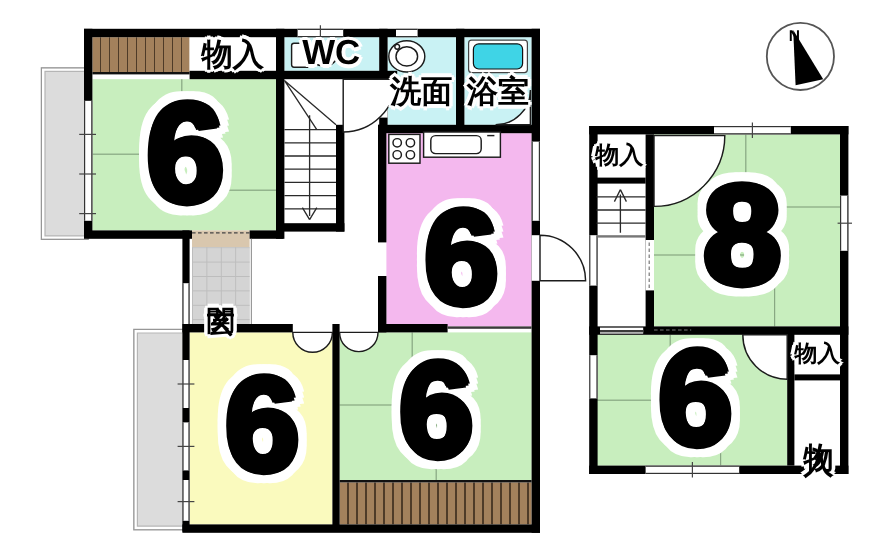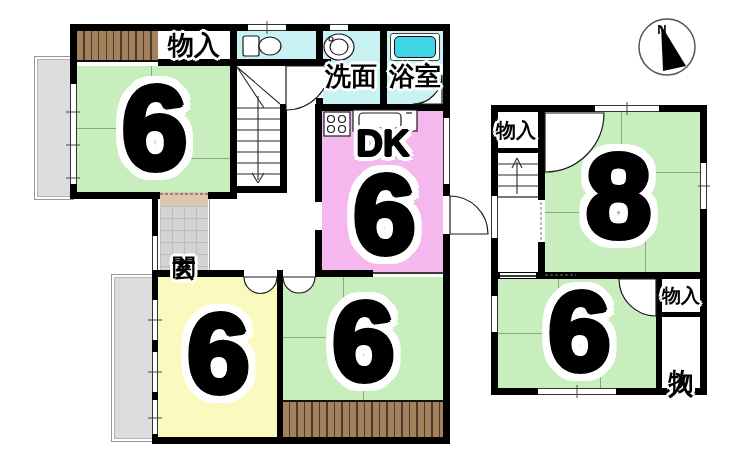--- a/index.html
+++ b/index.html
@@ -187,23 +187,23 @@
     </g>
     <g>
       <circle cx="667" cy="47" r="28" fill="#fff" stroke="#555" stroke-width="1.5"></circle>
       <polygon points="661,25 686,66 663,71" fill="#000"></polygon>
       <text x="662" y="34" font-size="13" font-weight="bold" fill="#000" text-anchor="middle">N</text>
     </g>
   </svg>
 
   <div class="lbl big" style="left:153px;top:128px;">6</div>
   <div class="lbl sm" style="left:194px;top:45px;font-size:26px;">物入</div>
+  <div class="lbl sm" style="left:276px;top:45px;font-size:29px;">WC</div>
   <div class="lbl sm" style="left:351px;top:76px;font-size:26px;">洗面</div>
   <div class="lbl sm" style="left:415px;top:76px;font-size:26px;">浴室</div>
-  <div class="lbl mid" style="left:383px;top:143px;">DK</div>
   <div class="lbl big" style="left:383px;top:215px;font-size:112px;">6</div>
   <div class="lbl sm vert" style="left:184px;top:238px;font-size:23px;">玄関</div>
   <div class="lbl big" style="left:217px;top:354px;font-size:112px;">6</div>
   <div class="lbl big" style="left:362px;top:342px;font-size:112px;">6</div>
   <div class="lbl big" style="left:617px;top:196px;">8</div>
   <div class="lbl big" style="left:578px;top:332px;font-size:112px;">6</div>
   <div class="lbl sm" style="left:516px;top:130px;font-size:20px;">物入</div>
   <div class="lbl sm" style="left:681px;top:295px;font-size:19px;">物入</div>
   <div class="lbl sm vert" style="left:681px;top:351px;font-size:25px;">物入</div>
 

